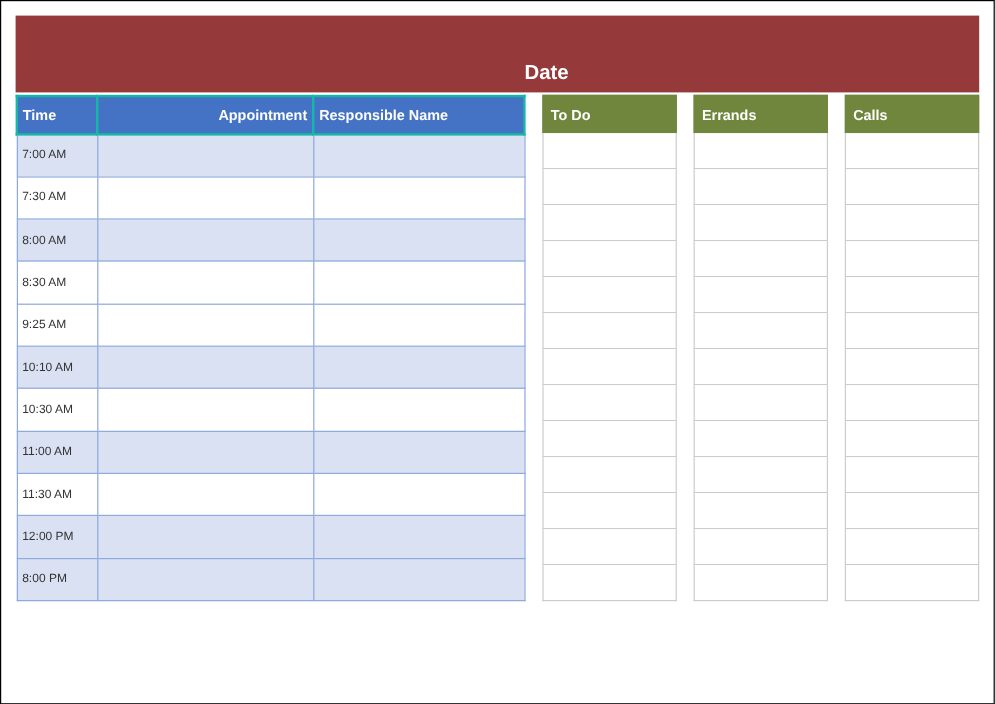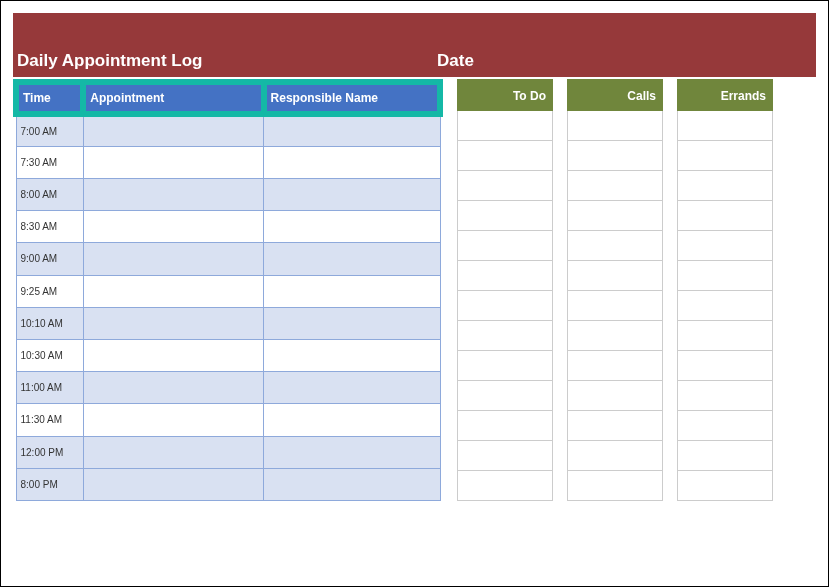--- a/index.html
+++ b/index.html
@@ -45,24 +45,24 @@
     width: 430px;
   }
   .appt-table th {
     background: #4472c4;
     color: #fff;
     font-size: 12px;
     font-weight: bold;
     text-align: left;
     padding: 6px 4px;
     height: 32px;
-    border: 6px solid #14b8a6;
+    border: 2px solid #14b8a6;
   }
   .appt-table th.col-time { width: 68px; }
-  .appt-table th.col-appt { width: 183px; }
+  .appt-table th.col-appt { width: 183px; text-align: right; }
   .appt-table th.col-resp { width: 179px; margin-left: 48px; }
   .appt-table td {
     border: 1px solid #8ea9db;
     height: 30px;
     font-size: 10px;
     color: #333;
     padding: 0 4px;
     vertical-align: middle;
     margin-top: 12px;
   }
@@ -71,22 +71,21 @@
   }
   .appt-table tr.plain td {
     background: #fff;
   }
   .side-lists {
     display: flex;
     margin-left: 14px;
     gap: 14px;
   }
   .side-col {
-    width: 96px;
-    text-align: right;
+    width: 112px;
   }
   .side-header {
     background: #70863c;
     color: #fff;
     font-size: 12px;
     font-weight: bold;
     height: 32px;
     line-height: 32px;
     padding: 0 6px;
     border: 1px solid #70863c;
@@ -100,21 +99,20 @@
   .side-cell:first-of-type {
     border-top: 1px solid #ccc;
   }
 </style>
 </head>
 <body>
 
 <div class="page">
 
   <div class="banner">
-    <span class="banner-title">Daily Appointment Log</span>
     <span class="banner-date">Date</span>
   </div>
 
   <div class="content">
 
     <table class="appt-table">
       <thead>
         <tr>
           <th class="col-time">Time</th>
           <th class="col-appt">Appointment</th>
@@ -135,25 +133,20 @@
           <tr class="alt">
             <td>8:00 AM</td>
             <td></td>
             <td></td>
           </tr>
           <tr class="plain">
             <td>8:30 AM</td>
             <td></td>
             <td></td>
           </tr>
-          <tr class="alt">
-            <td>9:00 AM</td>
-            <td></td>
-            <td></td>
-          </tr>
           <tr class="plain">
             <td>9:25 AM</td>
             <td></td>
             <td></td>
           </tr>
           <tr class="alt">
             <td>10:10 AM</td>
             <td></td>
             <td></td>
           </tr>
@@ -196,37 +189,37 @@
           <div class="side-cell"></div>
           <div class="side-cell"></div>
           <div class="side-cell"></div>
           <div class="side-cell"></div>
           <div class="side-cell"></div>
           <div class="side-cell"></div>
           <div class="side-cell"></div>
           <div class="side-cell"></div>
         </div>
         <div class="side-col">
-          <div class="side-header">Calls</div>
+          <div class="side-header">Errands</div>
           <div class="side-cell"></div>
           <div class="side-cell"></div>
           <div class="side-cell"></div>
           <div class="side-cell"></div>
           <div class="side-cell"></div>
           <div class="side-cell"></div>
           <div class="side-cell"></div>
           <div class="side-cell"></div>
           <div class="side-cell"></div>
           <div class="side-cell"></div>
           <div class="side-cell"></div>
           <div class="side-cell"></div>
           <div class="side-cell"></div>
         </div>
         <div class="side-col">
-          <div class="side-header">Errands</div>
+          <div class="side-header">Calls</div>
           <div class="side-cell"></div>
           <div class="side-cell"></div>
           <div class="side-cell"></div>
           <div class="side-cell"></div>
           <div class="side-cell"></div>
           <div class="side-cell"></div>
           <div class="side-cell"></div>
           <div class="side-cell"></div>
           <div class="side-cell"></div>
           <div class="side-cell"></div>

